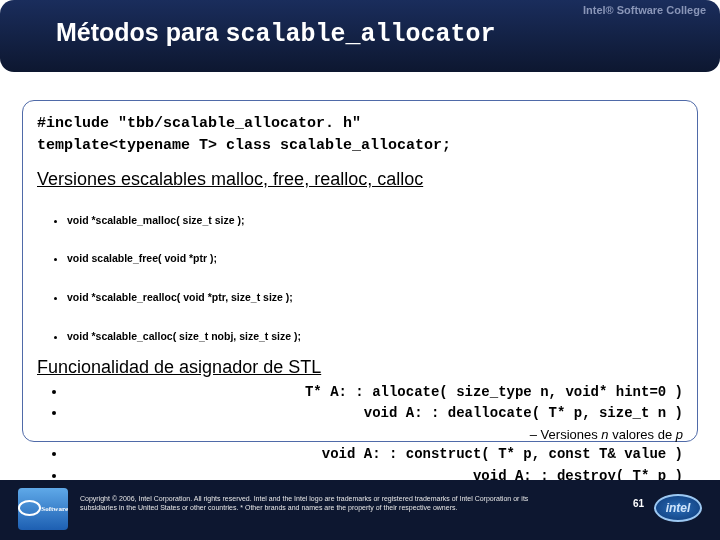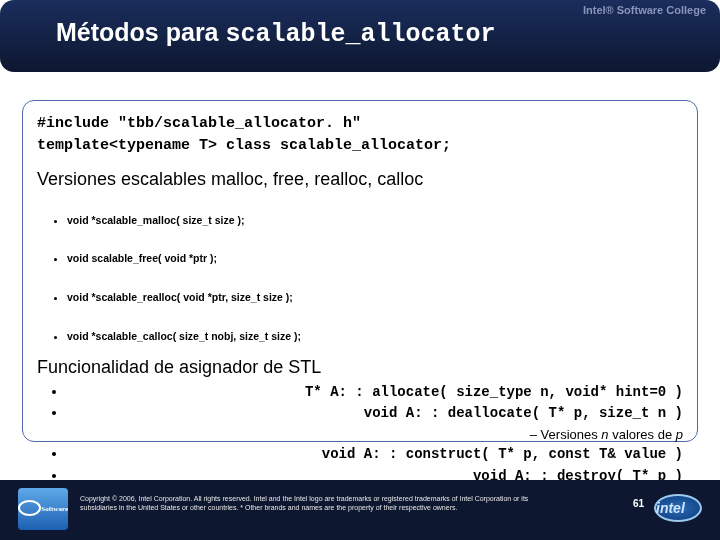--- a/index.html
+++ b/index.html
@@ -50,20 +50,21 @@
     font-family: "Courier New", monospace;
     font-weight: bold;
     font-size: 15px;
     line-height: 1.45;
     color: #000;
   }
   .h2 {
     margin-top: 12px;
     font-size: 18px;
     color: #000;
+    text-decoration: underline;
   }
   .blist {
     margin: 4px 0 0 30px;
     list-style: disc;
   }
   .blist.small li {
     font-family: Liberation Sans, sans-serif;
     font-weight: bold;
     font-size: 10.5px;
     line-height: 1.5;
@@ -141,22 +142,23 @@
   .logo-right {
     position: absolute;
     right: 18px;
     top: 14px;
     width: 48px;
     height: 28px;
     border: 2px solid #9cc8f2;
     border-radius: 50%;
     display: flex;
     align-items: center;
+    justify-content: center;
     color: #cfe4fa;
-    font-size: 14px;
+    font-size: 12px;
     font-weight: bold;
     font-style: italic;
     background: radial-gradient(ellipse at center, #2a6db8, #0d3a78);
   }
 </style>
 </head>
 <body>
 
 <div class="header-band">
   <div class="college-visible">Intel® Software College</div>

